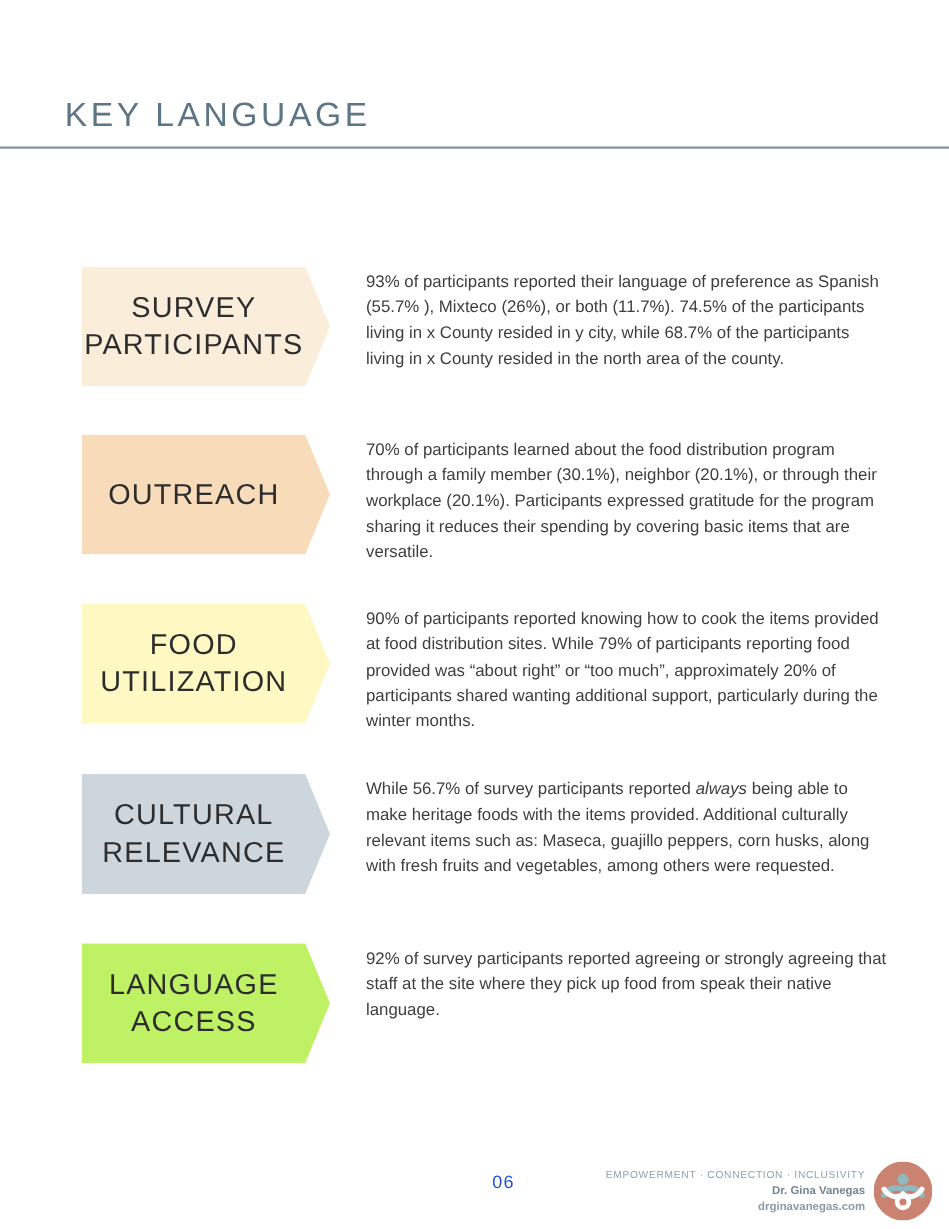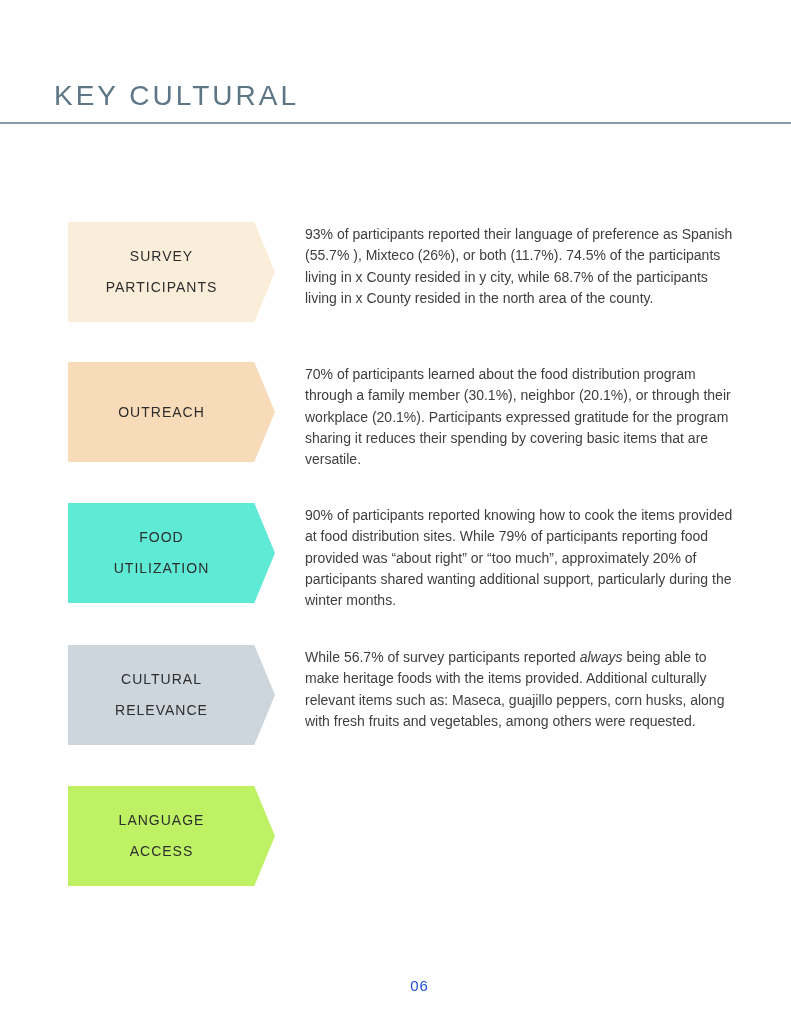--- a/index.html
+++ b/index.html
@@ -48,21 +48,21 @@
     width: 207px;
     height: 100px;
     clip-path: polygon(0 0, 90% 0, 100% 50%, 90% 100%, 0 100%);
     display: flex;
     align-items: center;
     justify-content: center;
     padding-right: 20px;
     text-align: center;
   }
   .arrow-label {
-    font-size: 14px;
+    font-size: 24px;
     line-height: 31px;
     letter-spacing: 1px;
     color: #2d2d2d;
     white-space: pre-line;
   }
   .finding-text {
     position: absolute;
     left: 237px;
     top: 2px;
     width: 437px;
@@ -112,57 +112,72 @@
     color: #8b9aa4;
     line-height: 13px;
   }
   .brand-logo { display: block; }
 </style>
 </head>
 <body>
 
 <div class="page">
 
-  <h1 class="page-title">KEY CULTURAL</h1>
+  <h1 class="page-title">KEY LANGUAGE</h1>
   <div class="title-rule"></div>
 
   <section class="finding-row row-0">
     <div class="arrow" style="background-color: rgb(250, 237, 218);">
       <span class="arrow-label">SURVEY
 PARTICIPANTS</span>
     </div>
     <p class="finding-text"><span>93% of participants reported their language of preference as Spanish (55.7% ), Mixteco (26%), or both (11.7%). 74.5% of the participants living in x County resided in y city, while 68.7% of the participants living in x County resided in the north area of the county.</span></p>
   </section>
 
   <section class="finding-row row-1">
     <div class="arrow" style="background-color: rgb(248, 219, 184);">
       <span class="arrow-label">OUTREACH</span>
     </div>
     <p class="finding-text"><span>70% of participants learned about the food distribution program through a family member (30.1%), neighbor (20.1%), or through their workplace (20.1%). Participants expressed gratitude for the program sharing it reduces their spending by covering basic items that are versatile.</span></p>
   </section>
 
   <section class="finding-row row-2">
-    <div class="arrow" style="background-color: #5eead4;">
+    <div class="arrow" style="background-color: #fef9c3;">
       <span class="arrow-label">FOOD
 UTILIZATION</span>
     </div>
     <p class="finding-text"><span>90% of participants reported knowing how to cook the items provided at food distribution sites. While 79% of participants reporting food provided was “about right” or “too much”, approximately 20% of participants shared wanting additional support, particularly during the winter months.</span></p>
   </section>
 
   <section class="finding-row row-3">
     <div class="arrow" style="background-color: rgb(205, 213, 221); justify-content: center;">
       <span class="arrow-label">CULTURAL
 RELEVANCE</span>
     </div>
     <p class="finding-text"><span>While 56.7% of survey participants reported </span><span class="it">always</span><span> being able to make heritage foods with the items provided. Additional culturally relevant items such as: Maseca, guajillo peppers, corn husks, along with  fresh fruits and vegetables, among others were requested.</span></p>
   </section>
 
   <section class="finding-row row-4">
     <div class="arrow" style="background-color: #bef264;">
       <span class="arrow-label">LANGUAGE
 ACCESS</span>
     </div>
+    <p class="finding-text"><span>92% of survey participants reported agreeing or strongly agreeing that staff at the site where they pick up food from speak their native language.</span></p>
   </section>
 
   <div class="page-number">06</div>
 
+  <div class="footer-brand">
+    <div class="brand-text">
+      <div class="brand-tagline">EMPOWERMENT · CONNECTION · INCLUSIVITY</div>
+      <div class="brand-name">Dr. Gina Vanegas</div>
+      <div class="brand-site">drginavanegas.com</div>
+    </div>
+    <svg class="brand-logo" width="49" height="49" viewBox="0 0 48 48">
+      <circle cx="24" cy="24" r="24" fill="#c98370"></circle>
+      <circle cx="24" cy="14.5" r="4.6" fill="#8fb9be"></circle>
+      <path d="M8.5 27.5 C13 20.5 20 20 24 23.5 C28 20 35 20.5 39.5 27.5" fill="none" stroke="#8fb9be" stroke-width="4.4" stroke-linecap="round"></path>
+      <circle cx="24" cy="33" r="4.8" fill="none" stroke="#ffffff" stroke-width="3.8"></circle>
+      <path d="M8.5 22.5 C13 29.5 20 30 24 26.5 C28 30 35 29.5 39.5 22.5" fill="none" stroke="#ffffff" stroke-width="4.2" stroke-linecap="round"></path>
+    </svg>
+  </div>
 
 </div>
 
 </body></html>

